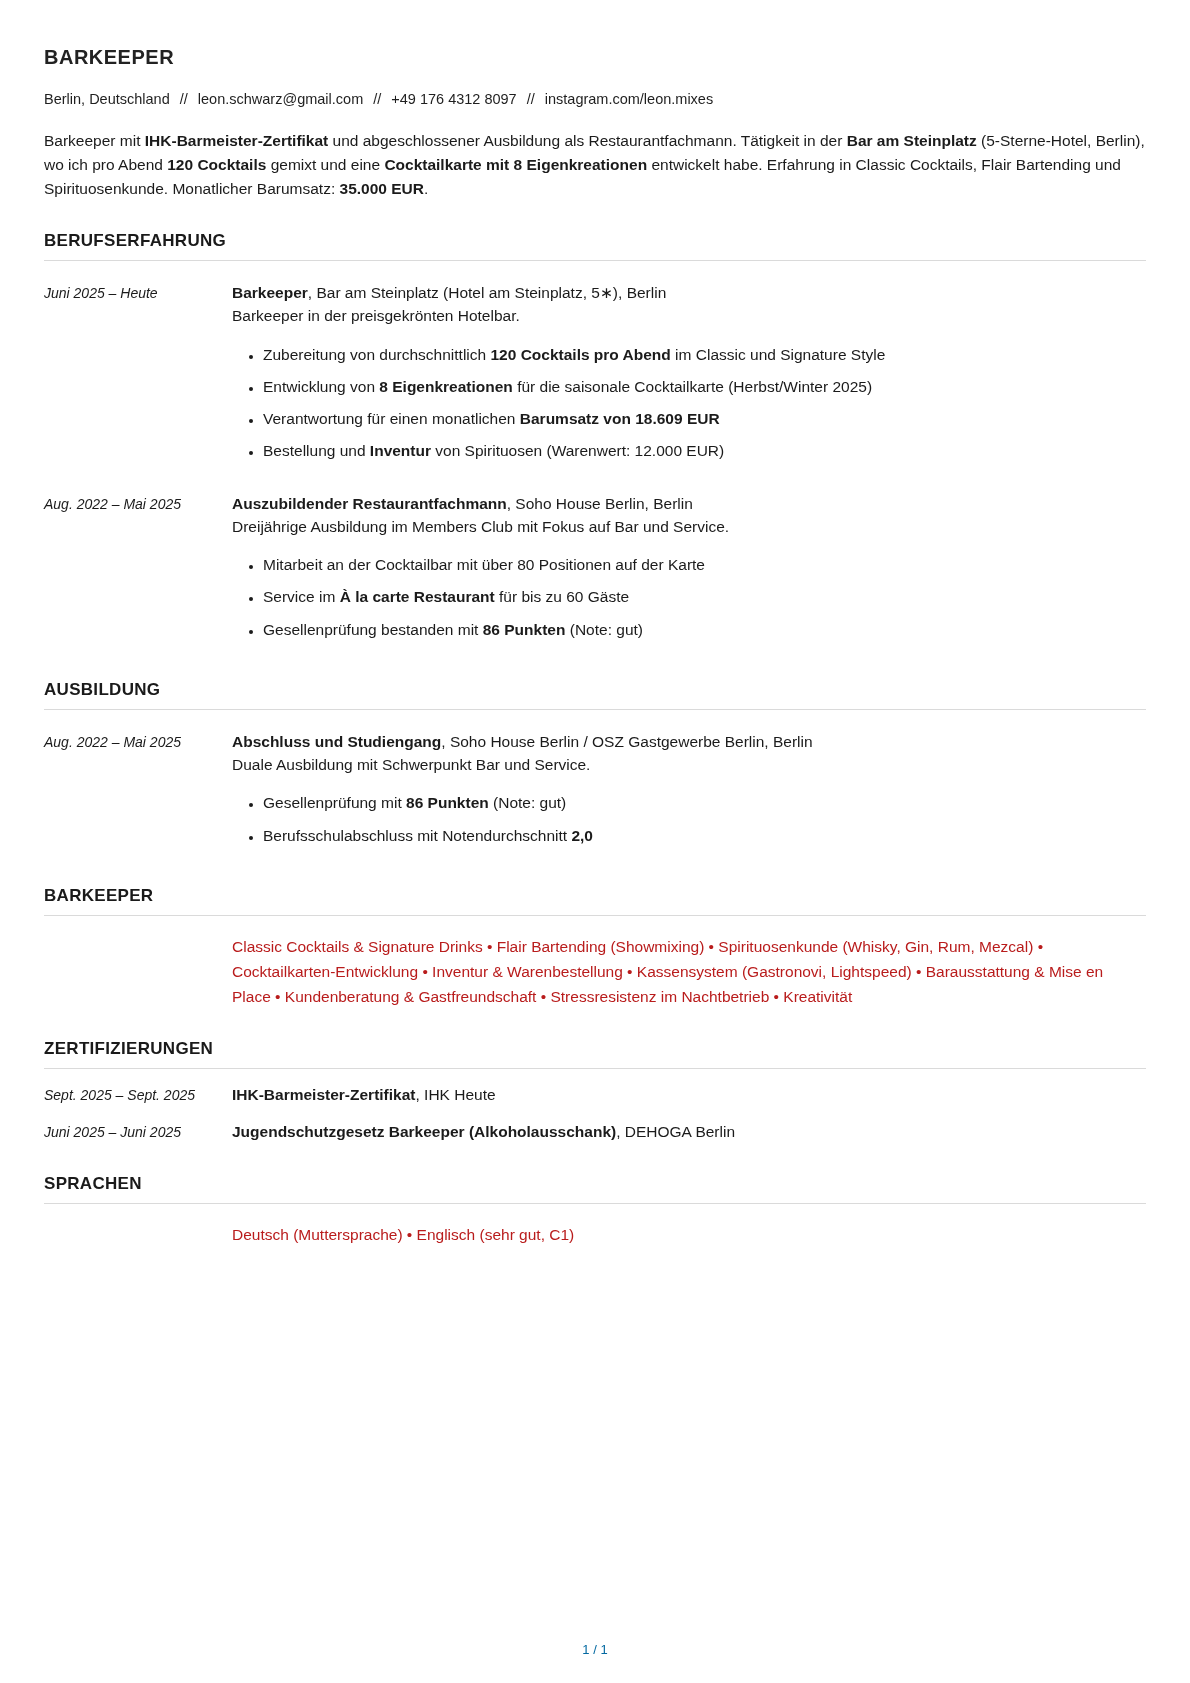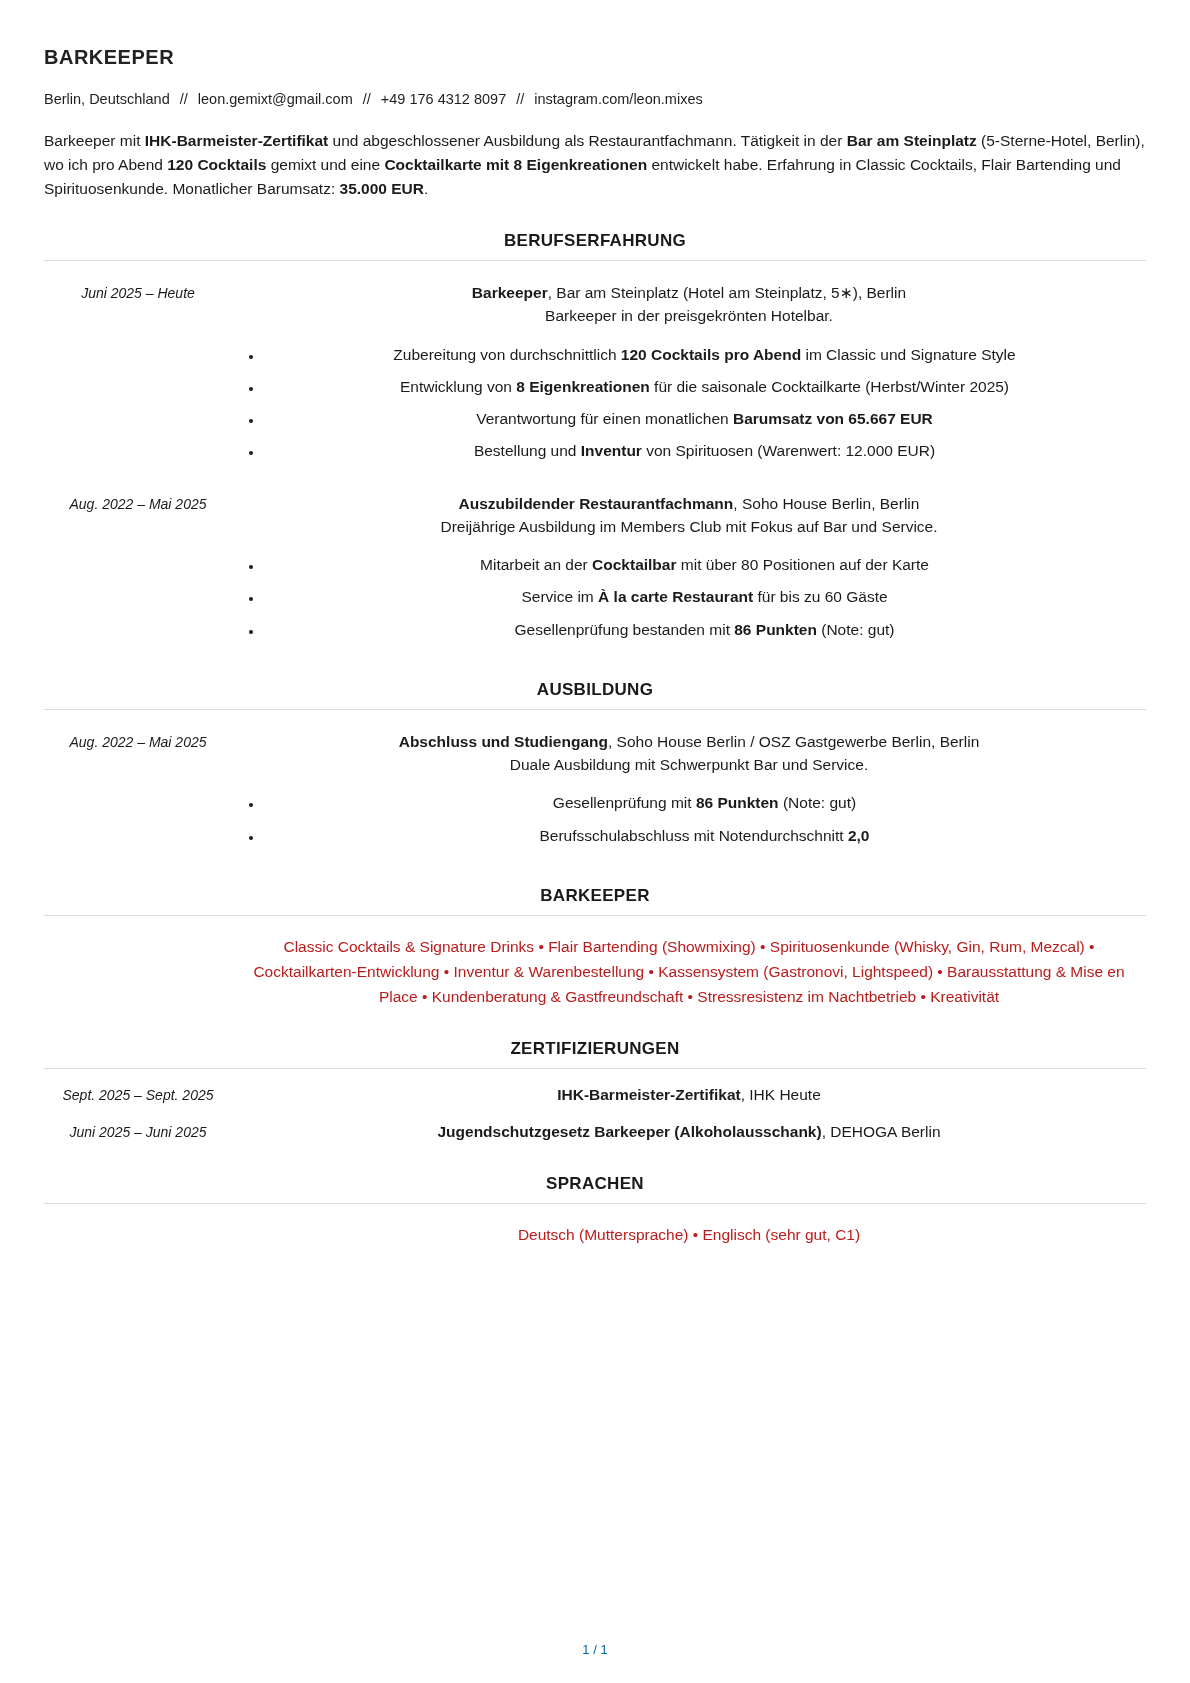--- a/index.html
+++ b/index.html
@@ -42,21 +42,21 @@
   }
   
   .summary {
     margin-top: 22px;
     font-size: 15.5px;
     line-height: 1.55;
     color: #1b1b1b;
   }
   .summary span[data-b], .rich b { font-weight: 700; }
   
-  .section { margin-top: 30px; text-align: center; }
+  .section { margin-top: 30px; }
   .section-title {
     font-size: 17px;
     font-weight: 800;
     letter-spacing: 0.3px;
     color: #1a1a1a;
   }
   .section-rule {
     border: none;
     border-top: 1px solid #dadada;
     margin-top: 9px;
@@ -106,50 +106,50 @@
   }
 </style>
 </head>
 <body>
 
 <div class="page">
 
   <div class="kicker">BARKEEPER</div>
 
   <div class="contact">
-    <span>Berlin, Deutschland</span><span class="sep">//</span><span>leon.gemixt@gmail.com</span><span class="sep">//</span><span>+49 176 4312 8097</span><span class="sep">//</span><span>instagram.com/leon.mixes</span>
+    <span>Berlin, Deutschland</span><span class="sep">//</span><span>leon.schwarz@gmail.com</span><span class="sep">//</span><span>+49 176 4312 8097</span><span class="sep">//</span><span>instagram.com/leon.mixes</span>
   </div>
 
   <p class="summary rich"><span>Barkeeper mit </span><span data-b="1" style="font-weight: 700;">IHK-Barmeister-Zertifikat</span><span> und abgeschlossener Ausbildung als Restaurantfachmann. Tätigkeit in der </span><span data-b="1" style="font-weight: 700;">Bar am Steinplatz</span><span> (5-Sterne-Hotel, Berlin), wo ich pro Abend </span><span data-b="1" style="font-weight: 700;">120 Cocktails</span><span> gemixt und eine </span><span data-b="1" style="font-weight: 700;">Cocktailkarte mit 8 Eigenkreationen</span><span> entwickelt habe. Erfahrung in Classic Cocktails, Flair Bartending und Spirituosenkunde. Monatlicher Barumsatz: </span><span data-b="1" style="font-weight: 700;">35.000 EUR</span><span>.</span></p>
 
   <div class="section">
     <div class="section-title">BERUFSERFAHRUNG</div>
     <hr class="section-rule">
 
     <div class="entry">
       <div class="date">Juni 2025 – Heute</div>
       <div class="body">
         <div class="title-line rich"><span data-b="1" style="font-weight: 700;">Barkeeper</span><span>, Bar am Steinplatz (Hotel am Steinplatz, 5∗), Berlin</span></div>
         <div class="subtitle">Barkeeper in der preisgekrönten Hotelbar.</div>
         <ul>
           <li class="rich"><span>Zubereitung von durchschnittlich </span><span data-b="1" style="font-weight: 700;">120 Cocktails pro Abend</span><span> im Classic und Signature Style</span></li>
           <li class="rich"><span>Entwicklung von </span><span data-b="1" style="font-weight: 700;">8 Eigenkreationen</span><span> für die saisonale Cocktailkarte (Herbst/Winter 2025)</span></li>
-          <li class="rich"><span>Verantwortung für einen monatlichen </span><span data-b="1" style="font-weight: 700;">Barumsatz von 65.667 EUR</span></li>
+          <li class="rich"><span>Verantwortung für einen monatlichen </span><span data-b="1" style="font-weight: 700;">Barumsatz von 18.609 EUR</span></li>
           <li class="rich"><span>Bestellung und </span><span data-b="1" style="font-weight: 700;">Inventur</span><span> von Spirituosen (Warenwert: 12.000 EUR)</span></li>
         </ul>
       </div>
     </div>
 
     <div class="entry">
       <div class="date">Aug. 2022 – Mai 2025</div>
       <div class="body">
         <div class="title-line rich"><span data-b="1" style="font-weight: 700;">Auszubildender Restaurantfachmann</span><span>, Soho House Berlin, Berlin</span></div>
         <div class="subtitle">Dreijährige Ausbildung im Members Club mit Fokus auf Bar und Service.</div>
         <ul>
-          <li class="rich"><span>Mitarbeit an der </span><span data-b="1" style="font-weight: 700; margin-top: 44px;">Cocktailbar</span><span> mit über 80 Positionen auf der Karte</span></li>
+          <li class="rich"><span>Mitarbeit an der </span><span data-b="1" style="font-weight: 400; margin-top: 44px;">Cocktailbar</span><span> mit über 80 Positionen auf der Karte</span></li>
           <li class="rich"><span>Service im </span><span data-b="1" style="font-weight: 700;">À la carte Restaurant</span><span> für bis zu 60 Gäste</span></li>
           <li class="rich"><span>Gesellenprüfung bestanden mit </span><span data-b="1" style="font-weight: 700;">86 Punkten</span><span> (Note: gut)</span></li>
         </ul>
       </div>
     </div>
   </div>
 
   <div class="section">
     <div class="section-title">AUSBILDUNG</div>
     <hr class="section-rule">

